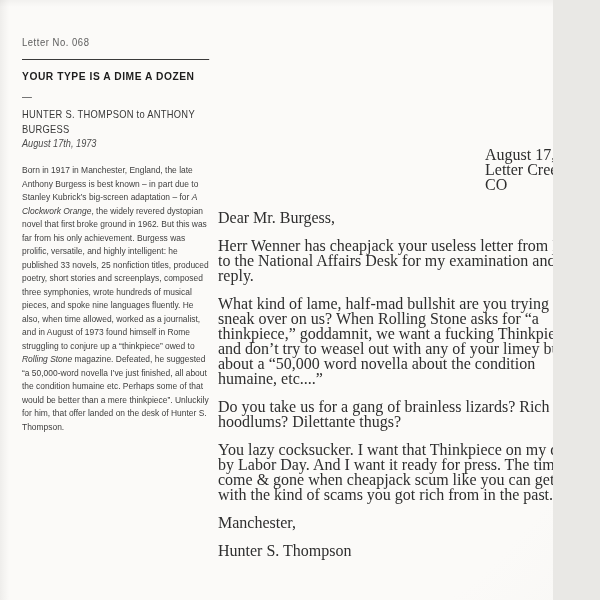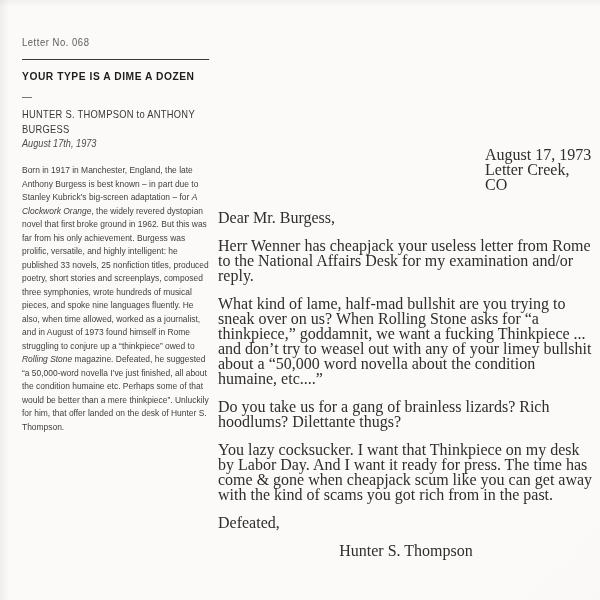--- a/index.html
+++ b/index.html
@@ -2,21 +2,21 @@
 <html><head>
 <meta charset="utf-8">
 <style>
   html,body { margin:0; padding:0; }
   body {
     width:600px; height:600px;
     background:#e9e8e5;
     font-family:"Liberation Sans", sans-serif;
   }
   .photo {
-    position:relative; width:600px; height:600px; overflow:hidden;
+    position:relative; width:553px; height:600px; overflow:hidden;
     background:
       linear-gradient(90deg, rgba(0,0,0,0.05), rgba(0,0,0,0) 9px),
       linear-gradient(180deg, rgba(0,0,0,0.035), rgba(0,0,0,0) 7px),
       radial-gradient(130% 130% at 42% 40%, #fbfaf8 55%, #f3f2ee 100%);
   }
 
   
   .sidebar {
     position:absolute; left:22px; top:36px; width:208px;
     transform:scaleX(0.9); transform-origin:left top;
@@ -40,21 +40,21 @@
   
   .letter {
     position:absolute; left:212px; top:147px; width:382px;
     font-family:"Liberation Serif", serif;
     font-size:16px; line-height:15px; color:#2e2e2e;
   }
   .date-block { margin-left:273px; margin-bottom:18px; }
   .letter p { margin:0 0 13px 6px; }
   .salutation { margin-bottom:12px; }
   .signoff { margin:7px 0 0 160px; }
-  .signature { margin:15px 0 0 194px;text-align:center; }
+  .signature { margin:15px 0 0 194px; }
 </style>
 </head>
 <body>
 
 <div class="photo">
 
   <div class="sidebar">
     <div class="letter-no">Letter No. 068</div>
     <hr class="rule">
     <div class="title">YOUR TYPE IS A DIME A DOZEN</div>
@@ -69,17 +69,17 @@
   <div class="letter">
     <div class="date-block">
       <div>August 17, 1973</div>
       <div>Letter Creek, CO</div>
     </div>
     <p class="salutation">Dear Mr. Burgess,</p>
     <p>Herr Wenner has cheapjack your useless letter from Rome to the National Affairs Desk for my examination and/or reply.</p>
     <p>What kind of lame, half-mad bullshit are you trying to sneak over on us? When Rolling Stone asks for “a thinkpiece,” goddamnit, we want a fucking Thinkpiece ... and don’t try to weasel out with any of your limey bullshit about a “50,000 word novella about the condition humaine, etc....”</p>
     <p>Do you take us for a gang of brainless lizards? Rich hoodlums? Dilettante thugs?</p>
     <p>You lazy cocksucker. I want that Thinkpiece on my desk by Labor Day. And I want it ready for press. The time has come &amp; gone when cheapjack scum like you can get away with the kind of scams you got rich from in the past.</p>
-    <p class="signoff">Defeated,</p>
+    <p class="signoff">Manchester,</p>
     <p class="signature">Hunter S. Thompson</p>
   </div>
 
 </div>
 
 </body></html>

